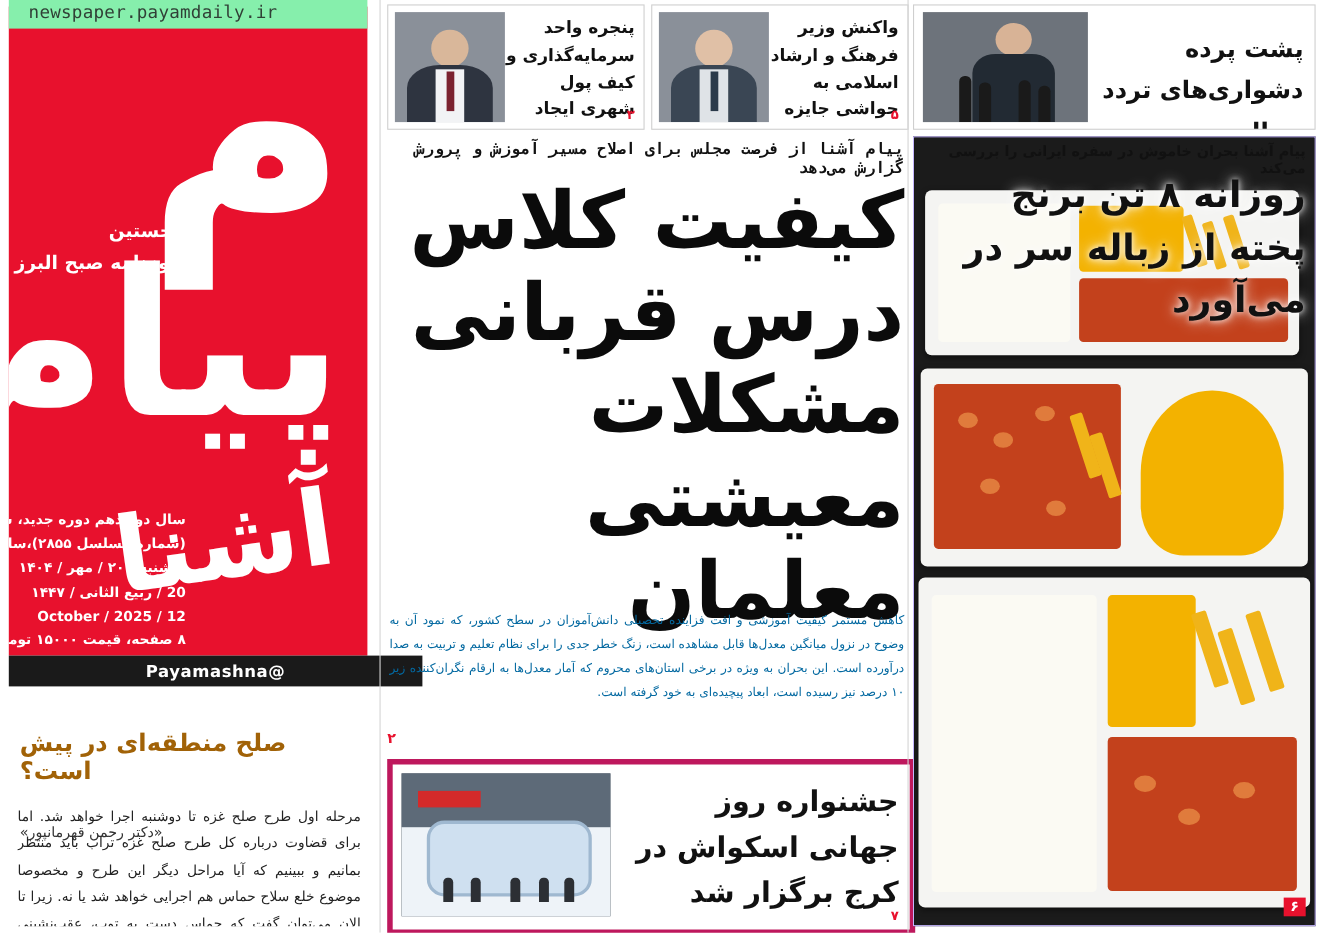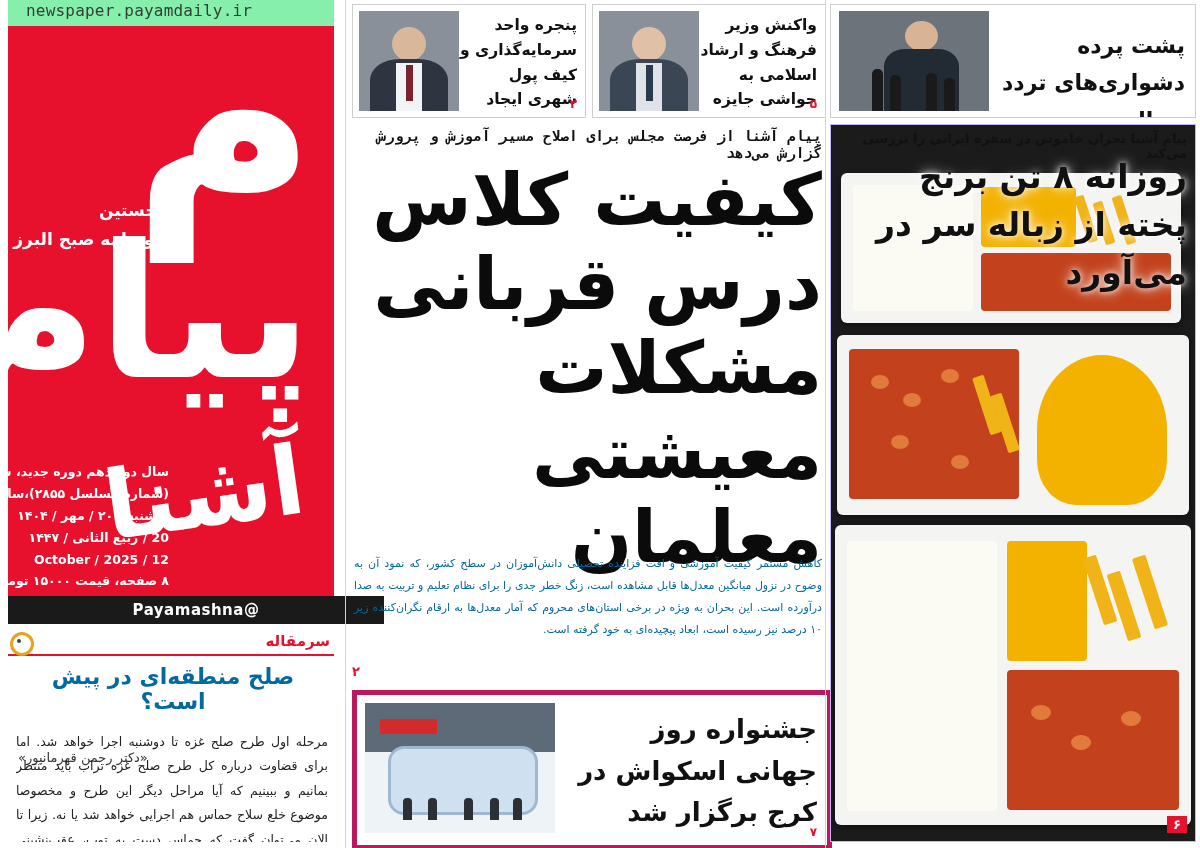--- a/index.html
+++ b/index.html
@@ -72,21 +72,21 @@
   .sarmaghale-label{
     position:absolute;right:4px;top:2px;color:#e8112d;font-size:15px;font-weight:bold;
   }
   .sarmaghale-dot{
     position:absolute;left:2px;top:2px;width:18px;height:18px;border-radius:50%;
     border:3px solid #e8a21c;background:#fff;
   }
   .sarmaghale-dot::after{content:"";position:absolute;left:4px;top:4px;width:4px;height:4px;border-radius:50%;background:#444;}
   .editorial-title{
     position:absolute;right:12px;top:664px;width:310px;
-    text-align:center;font-size:22px;font-weight:bold;color:#0369a1;
+    text-align:left;font-size:22px;font-weight:bold;color:#a16207;
   }
   .editorial-author{
     position:absolute;right:12px;top:702px;width:310px;
     text-align:left;font-size:13px;font-weight:normal;color:#333;margin-top:48px;
   }
   .editorial-body{
     position:absolute;right:12px;top:730px;width:312px;height:112px;
     text-align:justify;direction:rtl;font-size:12.5px;line-height:1.95;color:#222;
     overflow:hidden;
   }
@@ -232,24 +232,20 @@
     </div>
 
     <div class="url-bar">
       <span class="url-text">newspaper.payamdaily.ir</span>
     </div>
 
     <div class="handle-bar">
       <span>@Payamashna</span>
     </div>
 
-    <div class="sarmaghale-head">
-      <span class="sarmaghale-dot"></span>
-      <span class="sarmaghale-label">سرمقاله</span>
-    </div>
     <div class="editorial-title">صلح منطقه‌ای در پیش است؟</div>
     <div class="editorial-author">«دکتر رحمن قهرمانپور»</div>
     <div class="editorial-body">مرحله اول طرح صلح غزه تا دوشنبه اجرا خواهد شد. اما برای قضاوت درباره کل طرح صلح غزه تراب باید منتظر بمانیم و ببینیم که آیا مراحل دیگر این طرح و مخصوصا موضوع خلع سلاح حماس هم اجرایی خواهد شد یا نه. زیرا تا الان می‌توان گفت که حماس دست به توپ، عقب‌نشینی تاکتیکی زده است؛ چون نه خلع سلاح را پذیرفته و</div>
   </div>
 
   <div class="teaser" id="teaser-1">
     <div class="ph portrait">
       <div class="head"></div>
         <div class="body"></div>
         <div class="shirt"></div>

